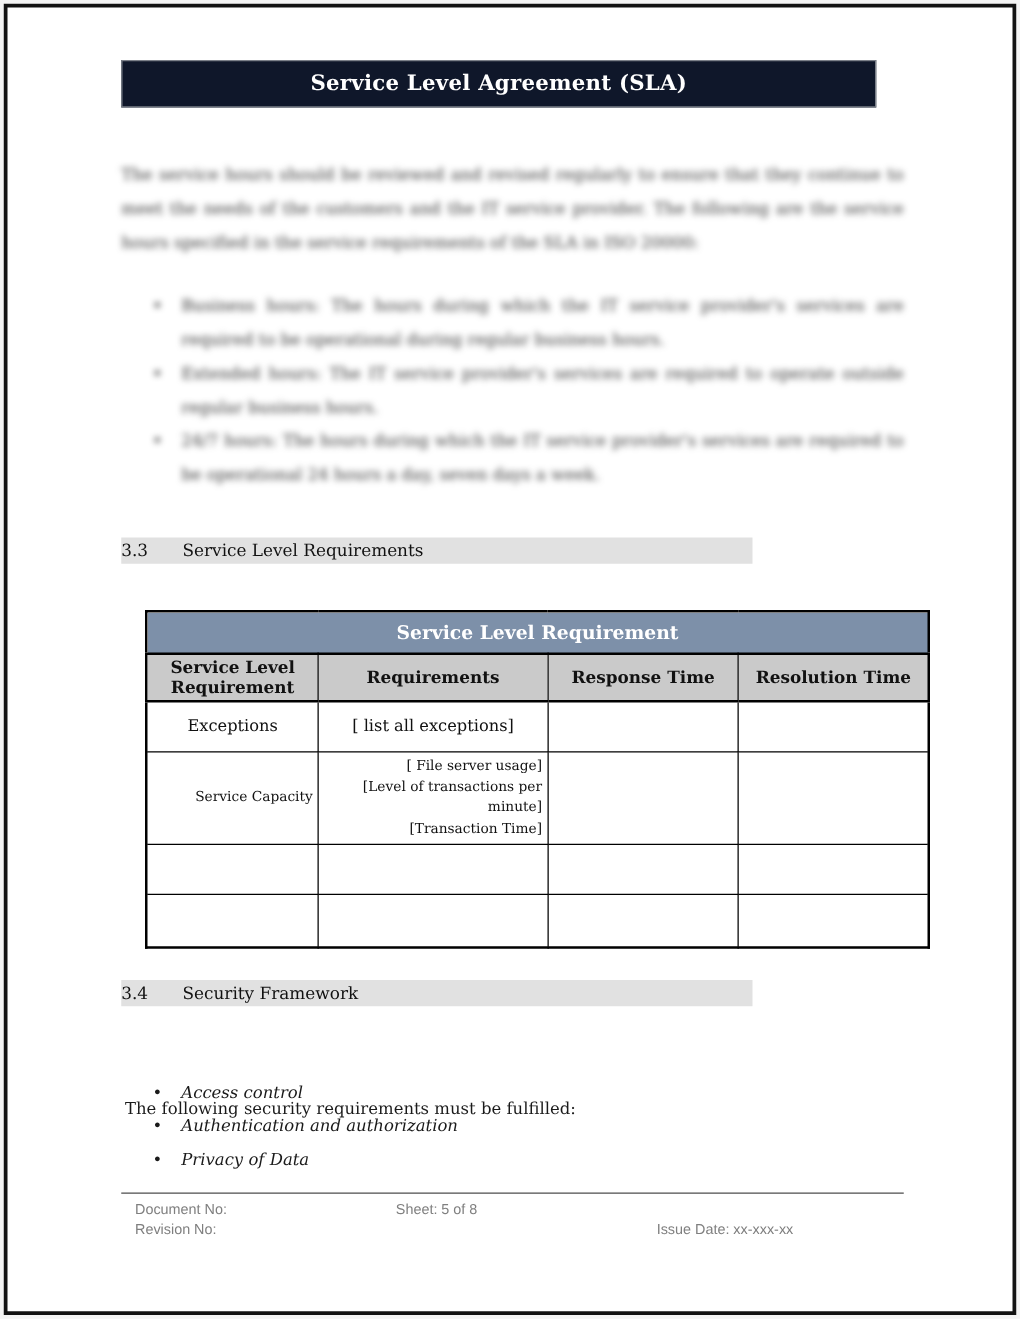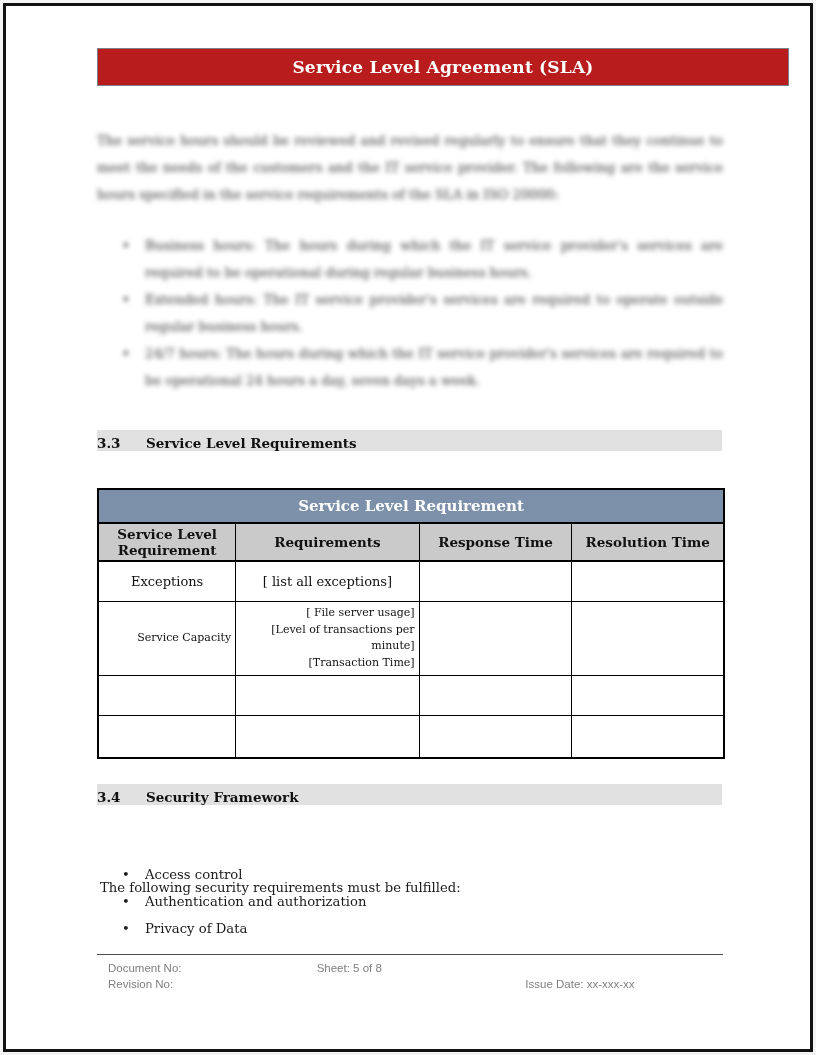--- a/index.html
+++ b/index.html
@@ -12,23 +12,23 @@
   .page{
     position:absolute;left:3px;top:3px;
     width:810px;height:1049px;
     box-sizing:border-box;
     background:#ffffff;
     border:3px solid #121212;
   }
   
   .title-bar{
     position:absolute;left:91px;top:42px;
-    width:692px;height:38px;
+    width:604px;height:38px;
     box-sizing:border-box;
-    background:#b91c1c;
+    background:#0f172a;
     border:1px solid #7B8089;
     display:flex;align-items:center;justify-content:center;
     color:#ffffff;font-size:17px;font-weight:bold;
     letter-spacing:.2px;
   }
   
   .blurred{filter:blur(2.6px);color:#333;}
   .intro-para{
     position:absolute;left:91px;top:121px;width:626px;
     margin:0;font-size:13.2px;line-height:27px;text-align:justify;
@@ -41,40 +41,40 @@
   .intro-bullets li{
     position:relative;padding-left:48px;text-align:justify;
   }
   .bullet::before{
     content:"\2022";
     position:absolute;left:25px;top:0;
     color:#1a1a1a;
   }
   
   .sec-bar{
-    position:absolute;left:91px;width:625px;height:21px;
+    position:absolute;left:91px;width:505px;height:21px;
     background:#E1E1E1;
-    display:flex;align-items:flex-end;
-    font-size:13.5px;font-weight:bold;color:#111;
+    display:flex;align-items:center;
+    font-size:13.5px;font-weight:normal;color:#111;
   }
   .sec-bar .num{width:49px;flex:0 0 49px;}
   .sec-33{top:424px;}
   .sec-34{top:778px;}
   
   table.sla{
     position:absolute;left:91px;top:482px;width:628px;
     border-collapse:collapse;table-layout:fixed;
     font-size:13px;color:#111;
   }
   table.sla td,table.sla th{
     border:1px solid #000;
     text-align:center;vertical-align:middle;
     padding:1px 4px;overflow:hidden;
   }
-  table.sla{border:2px solid #000;}
+  table.sla{border:2px solid #000;margin-left:19px;}
   tr.caption-row td{
     background:#7D90A9;color:#fff;
     font-weight:bold;font-size:15px;
     height:30px;border-bottom:2px solid #000;
   }
   tr.header-row th{
     background:#CACACA;font-weight:bold;font-size:13.5px;
     height:34px;line-height:16px;border-bottom:2px solid #000;
   }
   tr.row-1{height:40px;}
@@ -85,21 +85,21 @@
   
   .lead{
     position:absolute;left:94px;top:872px;width:620px;
     margin:0;font-size:13.2px;line-height:20px;color:#1a1a1a;
   }
   .sec-bullets{
     position:absolute;left:91px;top:855px;width:626px;
     margin:0;padding:0;list-style:none;
     font-size:13.2px;line-height:27px;color:#1a1a1a;
   }
-  .sec-bullets li{position:relative;padding-left:48px;}
+  .sec-bullets li{position:relative;padding-left:48px;font-style:italic;}
   
   .footer-rule{
     position:absolute;left:91px;top:948px;width:626px;height:0;
     border-top:1px solid #4d4d4d;
   }
   .footer{
     position:absolute;left:102px;top:954px;width:626px;
     display:grid;grid-template-columns:1fr 1fr 1fr;
     grid-template-rows:16px 16px;
     font-family:"Liberation Sans", sans-serif;

